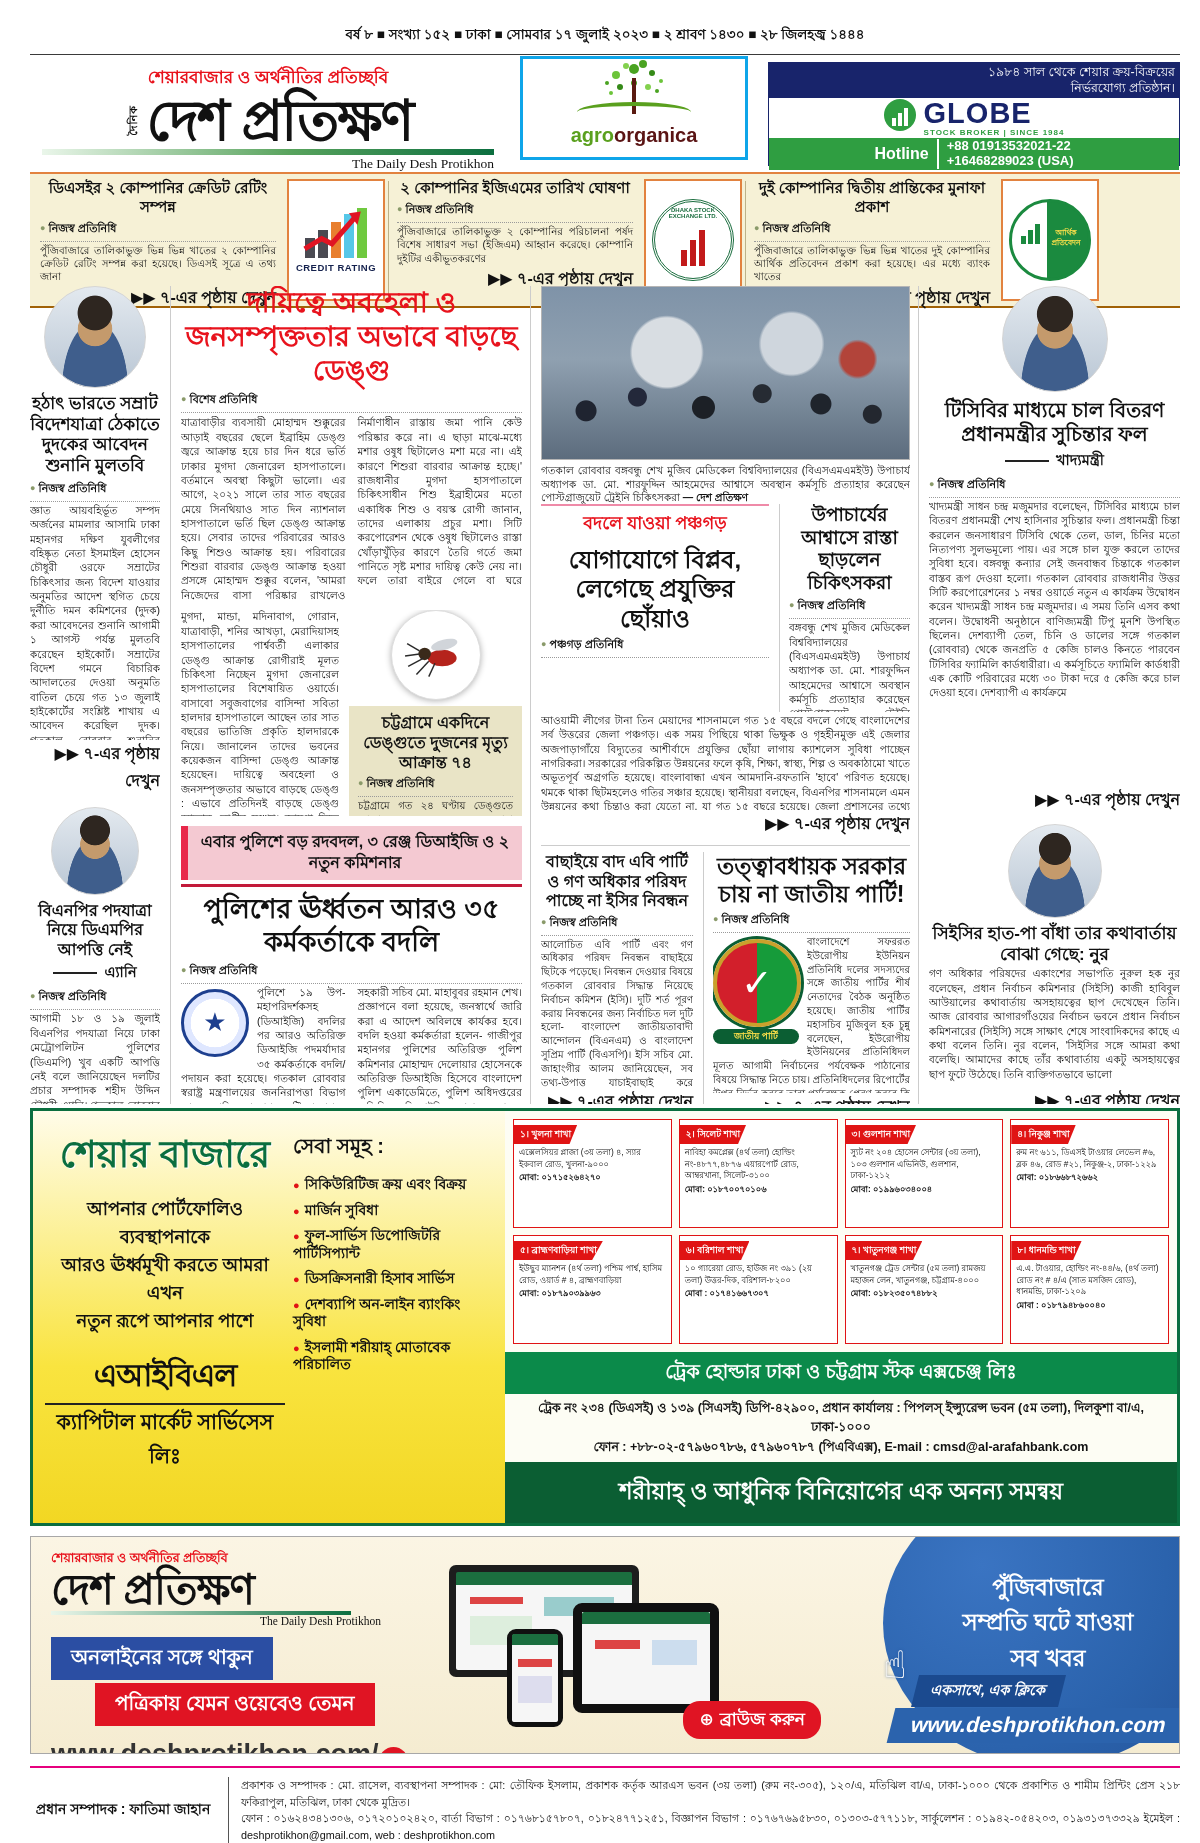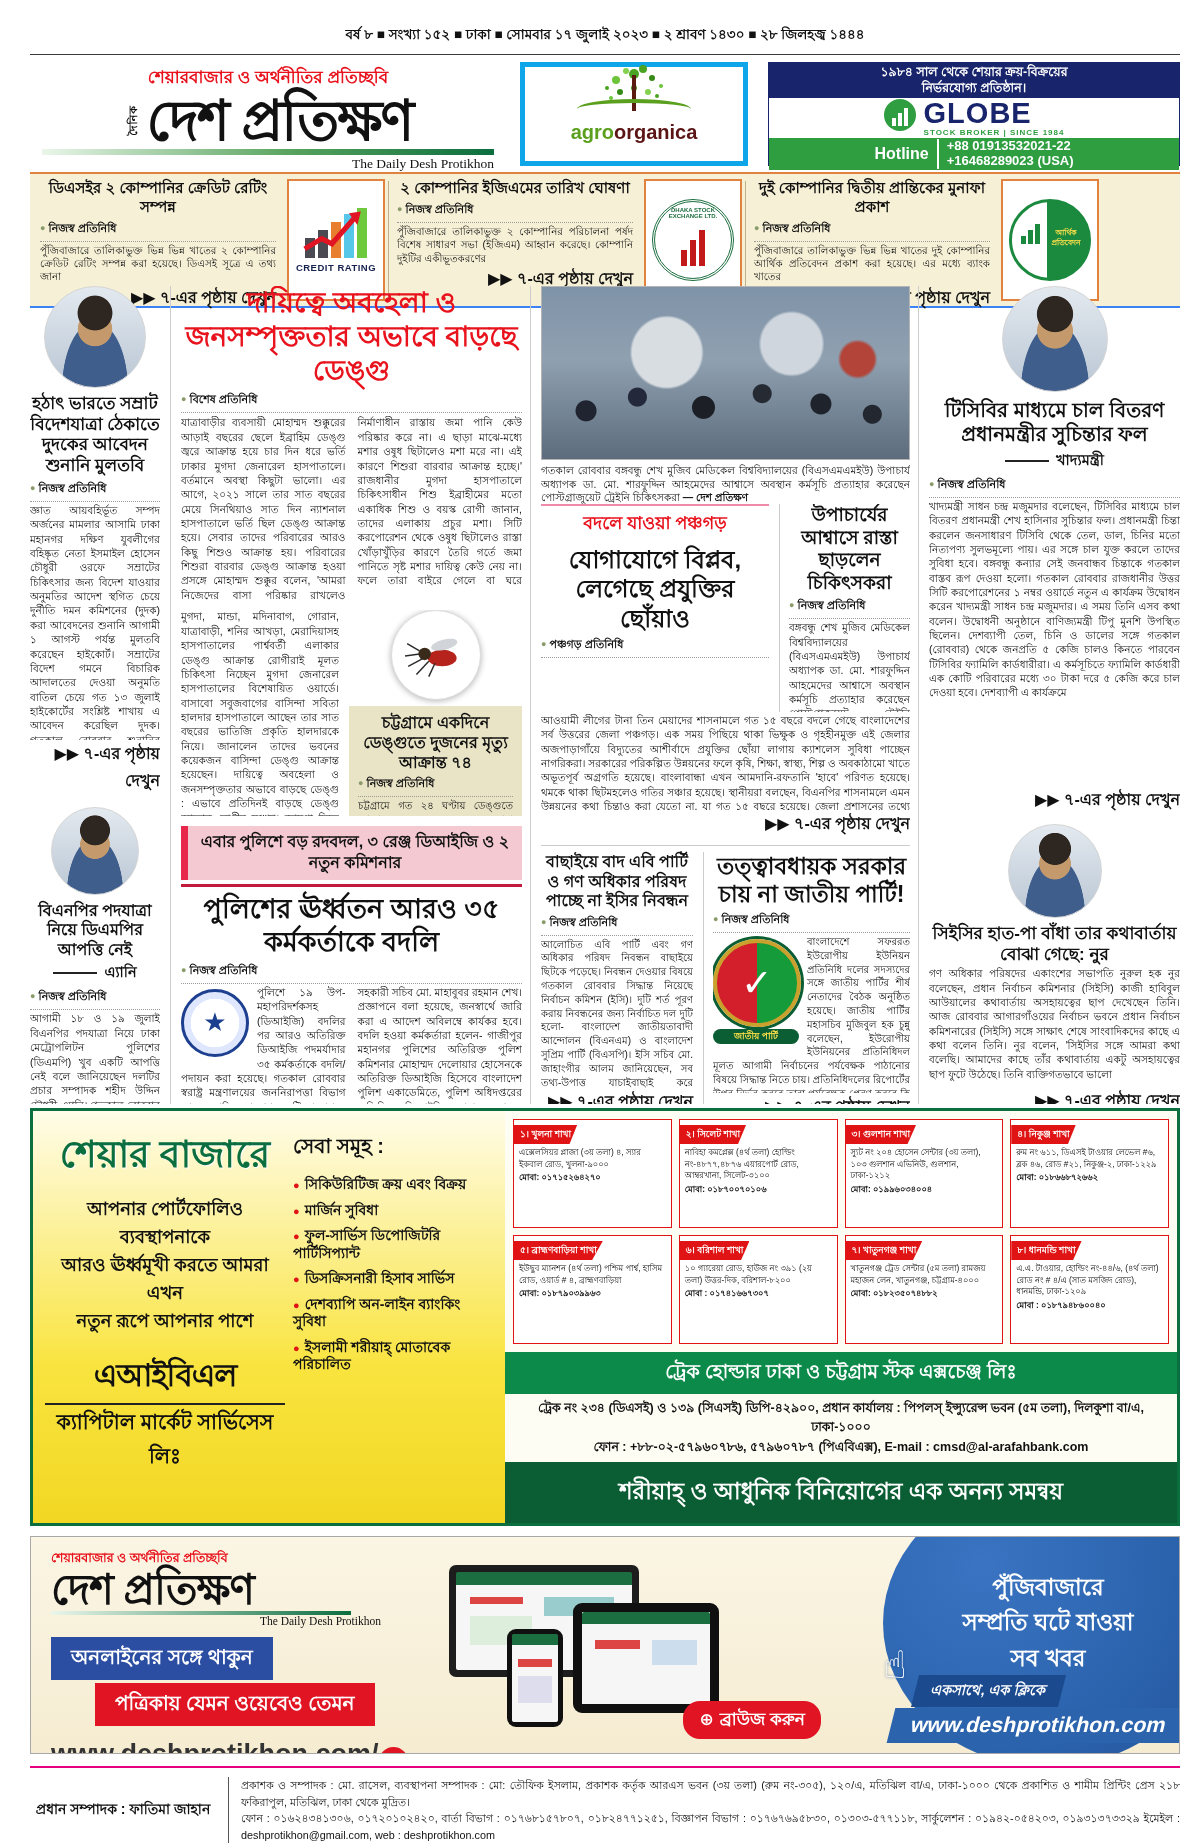--- a/index.html
+++ b/index.html
@@ -7,42 +7,42 @@
   
   .dateline{position:absolute;top:24px;left:30px;width:1150px;text-align:center;font-size:13.5px;font-weight:bold;border-bottom:1.5px solid #3a3a3a;padding-bottom:7px}
   .mast-logo{position:absolute;top:64px;left:42px;width:452px;text-align:center}
   .mast-tagline{color:#e8131d;font-weight:bold;font-size:17px}
   .mast-row{display:flex;align-items:center;justify-content:center;gap:4px}
   .mast-daily{writing-mode:vertical-rl;transform:rotate(180deg);font-size:11px;font-weight:bold;letter-spacing:1px}
   .mast-title{font-size:56px;font-weight:900;letter-spacing:-2px;line-height:1.02}
   .mast-underline{height:6px;background:linear-gradient(90deg,#eaf6ea,#58a35d 55%,#0b6e3f)}
   .mast-sub{font-size:13.5px;text-align:right;margin-top:1px;font-family:"Liberation Serif",serif}
   
-  .agro{position:absolute;top:62px;left:520px;width:228px;height:104px;border:5px solid #0ea5e9;background:#fff;display:flex;flex-direction:column;align-items:center;justify-content:flex-end;padding-bottom:17px;box-sizing:border-box}
+  .agro{position:absolute;top:56px;left:520px;width:228px;height:104px;border:3px solid #0ea5e9;background:#fff;display:flex;flex-direction:column;align-items:center;justify-content:flex-end;padding-bottom:10px;box-sizing:border-box}
   .tree{position:relative;width:90px;height:60px}
   .trunk{position:absolute;left:43px;bottom:8px;width:4px;height:36px;background:#5a1a10}
   .canopy{position:absolute;left:40px;top:2px;width:10px;height:10px;border-radius:50%;background:#4aa321;
     box-shadow:-18px 6px 0 -1px #6cc43a,18px 4px 0 -2px #358a18,-8px -3px 0 -2px #83d14e,9px -5px 0 -1px #4aa321,-27px 14px 0 -3px #4aa321,27px 12px 0 -3px #6cc43a,-14px 18px 0 -2px #358a18,14px 18px 0 -2px #83d14e,0 14px 0 -2px #4aa321,-23px 24px 0 -3px #6cc43a,23px 22px 0 -3px #4aa321}
   .ground{position:absolute;left:-12px;bottom:0;width:114px;height:16px;border-top:4px solid #5aa01e;border-radius:50%}
   .agro-words{font-size:20px;font-weight:bold;margin-top:2px}
   .agro-g{color:#5aa01e}.agro-o{color:#5a1414}
   
   .globe{position:absolute;top:62px;left:768px;width:412px;height:104px;background:#18246b;color:#fff;display:flex;flex-direction:column;box-sizing:border-box;border:1px solid #18246b}
-  .globe-top{font-size:12.5px;font-weight:bold;text-align:center;padding:2px 12px;line-height:1.25}
+  .globe-top{font-size:12.5px;font-weight:normal;text-align:right;padding:2px 4px;line-height:1.25}
   .globe-mid{background:#fff;color:#18246b;flex:1;display:flex;justify-content:center;gap:8px;padding:1px 0}
   .gicon{width:32px;height:32px;border-radius:50%;background:#2f9e41;display:flex;align-items:flex-end;justify-content:center;gap:2px;padding-bottom:5px;box-sizing:border-box}
   .gicon i{display:block;width:4px;background:#fff}
   .globe-word{font-size:29px;font-weight:900;letter-spacing:1px;line-height:1}
   .globe-sub{font-size:8px;color:#2f9e41;font-weight:bold;letter-spacing:1px}
   .globe-hot{background:#2f9e41;display:flex;align-items:center;justify-content:center;gap:8px;padding:1px 0}
   .hot-label{font-size:16px;font-weight:bold}
   .hot-nums{font-size:13px;font-weight:bold;line-height:1.15;border-left:2px solid #fff;padding-left:8px}
   .globe-web{text-align:center;font-size:14.5px;font-weight:bold;padding:1px 0}
   
-  .briefs{position:absolute;top:172px;left:30px;width:1150px;height:136px;background:#f6f1d6;border-top:2px solid #e2823f;border-bottom:2px solid #3b82f6;display:flex;align-items:stretch;padding:5px 2px;box-sizing:border-box}
+  .briefs{position:absolute;top:172px;left:30px;width:1150px;height:136px;background:#f6f1d6;border-top:2px solid #e2823f;border-bottom:2px solid #a16207;display:flex;align-items:stretch;padding:5px 2px;box-sizing:border-box}
   .brief{width:252px;padding:0 8px;box-sizing:border-box}
   .brief-h{font-size:15px;font-weight:bold;text-align:center;line-height:1.25}
   .by{font-size:11px;font-weight:bold;margin:3px 0 2px;border-bottom:1px dotted #9a9a9a;padding-bottom:2px}
   .by-dot{color:#8a9a6a;font-size:9px;vertical-align:1px}
   .brief-b{font-size:10.2px;text-align:justify;line-height:1.32}
   .more{font-size:16px;font-weight:bold;text-align:right;margin-top:1px}
   .brief-img{width:98px;flex:none;border:2px solid #e2823f;background:#fff;margin:0 3px;display:flex;flex-direction:column;align-items:center;justify-content:center;box-sizing:border-box}
   .vline{width:1px;background:#bdb289;margin:2px 0}
   .cr-bars{display:flex;align-items:flex-end;gap:3px;height:50px;position:relative}
   .cr-bars i{display:block;width:10px}

